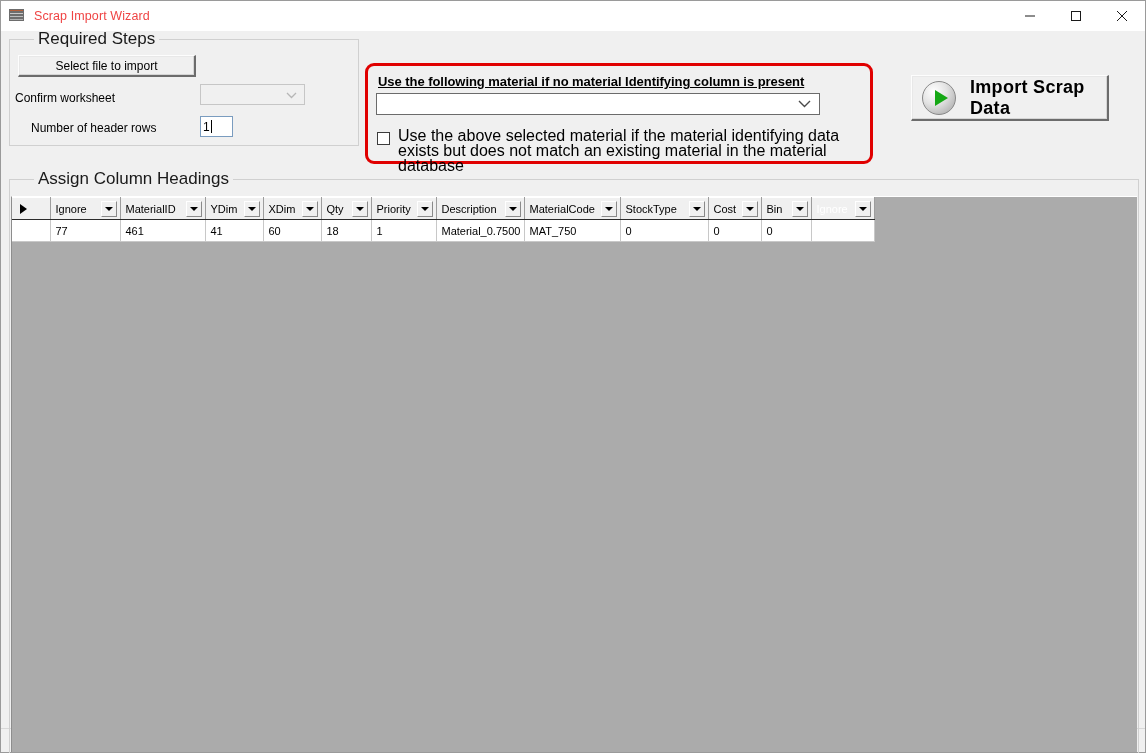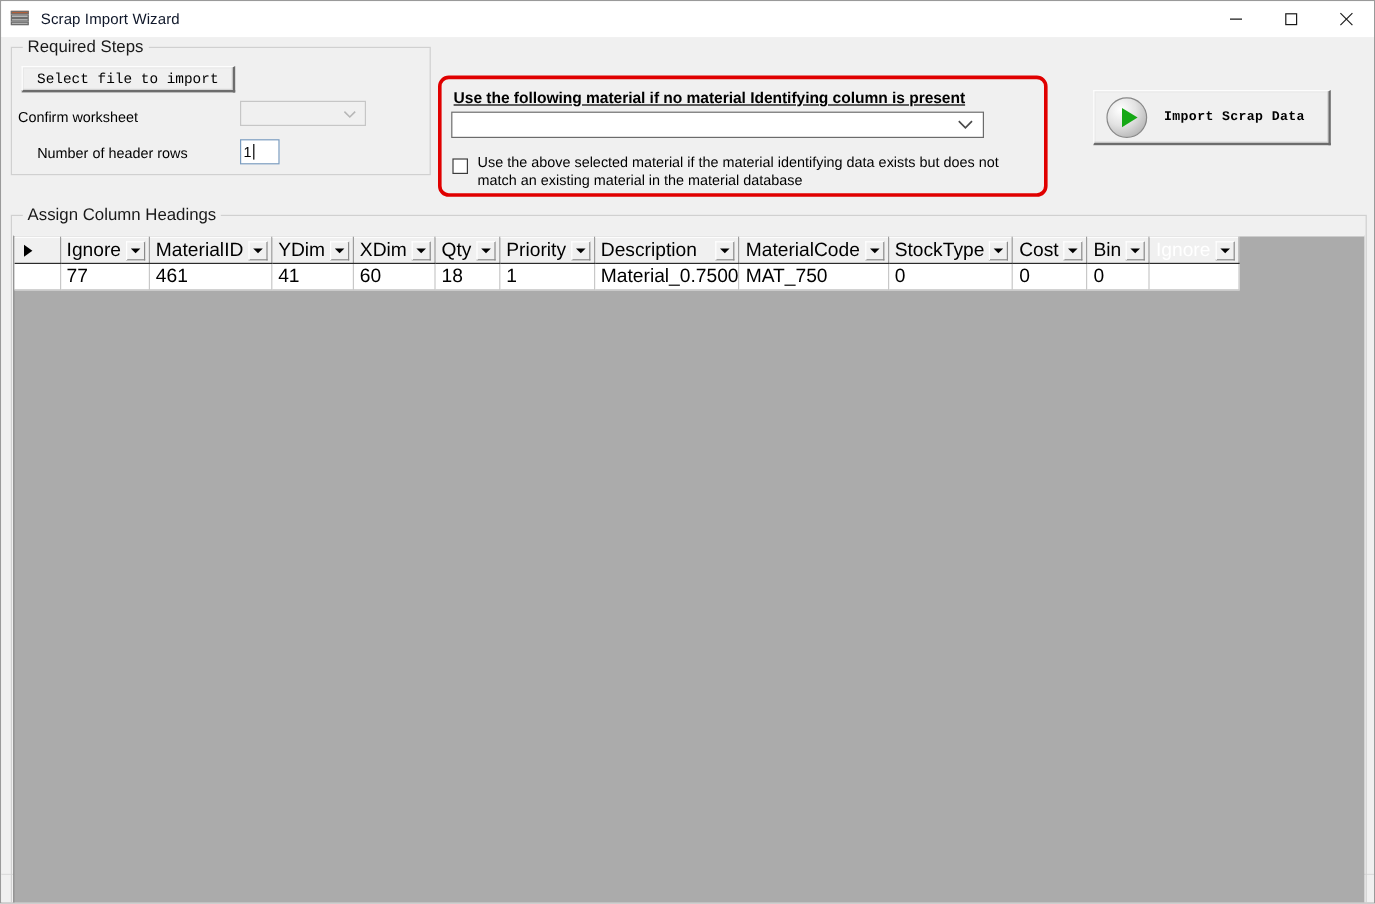--- a/index.html
+++ b/index.html
@@ -50,21 +50,21 @@
     height: 3px;
     box-sizing: border-box;
     border: 1px solid #6d6d6d;
   }
   .title-icon .l1 { top: 2px; background: #b4603a; }
   .title-icon .l2 { top: 5px; background: #c9c9c9; }
   .title-icon .l3 { top: 8px; background: #bdbdbd; }
   .title-icon .l4 { top: 11px; background: #b0b0b0; }
   .title-text {
     font-size: 12.5px;
-    color: #0f172a;
+    color: #ef4444;
     font-family: "Liberation Sans", sans-serif;
     letter-spacing: 0.1px;
   }
   .win-controls {
     margin-left: auto;
     display: flex;
     height: 30px;
   }
   .win-btn {
     width: 46px;
@@ -84,43 +84,43 @@
   }
   .groupbox {
     position: absolute;
     border: 1px solid #d0d0d0;
     box-sizing: border-box;
     background: transparent;
   }
   .groupbox > .gb-title {
     position: absolute;
     top: -8px;
-    left: 9px;
+    left: 24px;
     background: #f0f0f0;
     padding: 0 4px;
-    font-size: 14px;
+    font-size: 17px;
     color: #1a1a1a;
     line-height: 13px;
   }
   #required-steps {
     left: 8px;
     top: 8px;
     width: 350px;
     height: 107px;
   }
   .std-button {
     position: absolute;
     box-sizing: border-box;
     background: #f0f0f0;
     border-top: 1px solid #fdfdfd;
     border-left: 1px solid #fdfdfd;
     border-right: 2px solid #6c6c6c;
     border-bottom: 2px solid #6c6c6c;
     box-shadow: inset -1px -1px 0 #d5d5d5, inset 1px 1px 0 #e8e8e8;
-    font-family: Liberation Mono, monospace;
+    font-family: Liberation Sans, sans-serif;
     font-size: 12px;
     color: #000;
     display: flex;
     align-items: center;
     justify-content: center;
     cursor: default;
   }
   #select-file-btn {
     left: 8px;
     top: 15px;
@@ -228,21 +228,21 @@
     width: 13px;
     height: 13px;
     box-sizing: border-box;
     border: 1px solid #3c3c3c;
     background: #ffffff;
     flex: 0 0 auto;
     margin-top: 4px;
     margin-right: 8px;
   }
   .chk-text {
-    font-size: 12px;
+    font-size: 16px;
     line-height: 15px;
     color: #000;
     max-width: 450px;
   }
 
   
   #import-button {
     left: 910px;
     top: 44px;
     width: 198px;
@@ -265,21 +265,21 @@
   }
   .play-icon .tri {
     width: 0;
     height: 0;
     border-left: 13px solid #15a815;
     border-top: 8px solid transparent;
     border-bottom: 8px solid transparent;
     margin-left: 4px;
   }
   #import-button-label {
-    font-size: 11px;
+    font-size: 18px;
     font-weight: bold;
     color: #000;
     letter-spacing: 0.3px;
   }
 
   
   #assign-headings {
     left: 8px;
     top: 148px;
     width: 1130px;
@@ -302,21 +302,21 @@
     border-collapse: collapse;
     table-layout: fixed;
     background: #ffffff;
     font-family: "Liberation Sans", sans-serif;
   }
   table.grid th, table.grid td {
     box-sizing: border-box;
     padding: 0;
     margin: 0;
     font-weight: normal;
-    font-size: 16px;
+    font-size: 11px;
     text-align: left;
     vertical-align: middle;
     height: 22px;
   }
   table.grid th {
     background: #f0f0f0;
     border-right: 1px solid #9d9d9d;
     border-bottom: 1px solid #2b2b2b;
     border-top: 1px solid #ffffff;
   }

